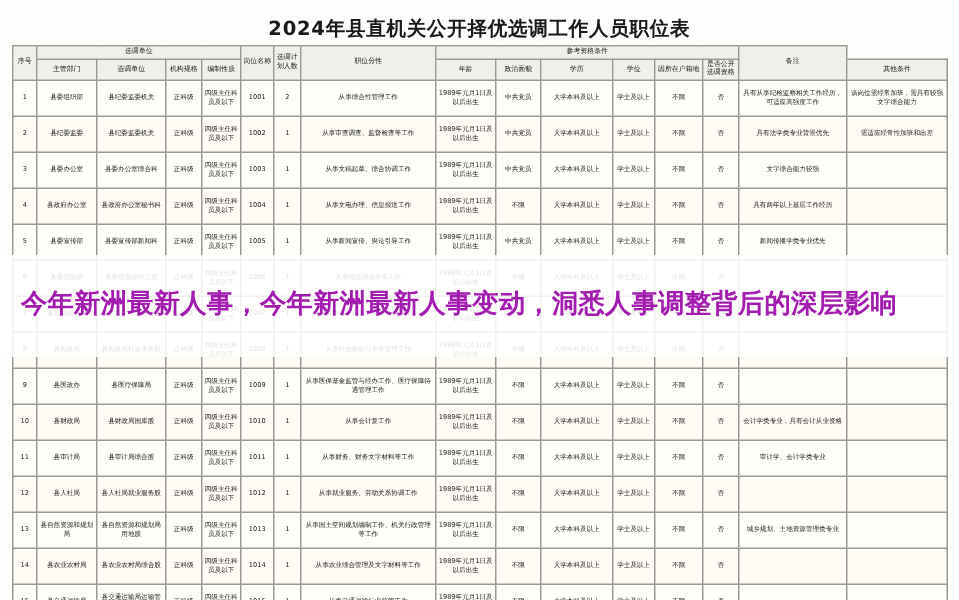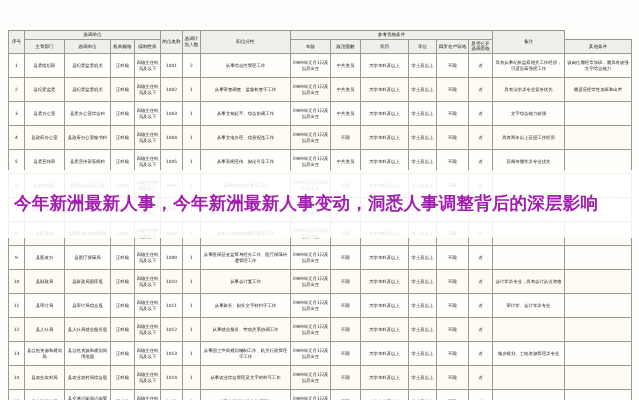--- a/index.html
+++ b/index.html
@@ -100,20 +100,21 @@
     letter-spacing: 0.2px;
     font-family: "DejaVu Sans", sans-serif;
     width: 100%;
   }
 </style>
 </head>
 <body>
 
 <div id="page">
 
+  <div class="doc-title">2024年县直机关公开择优选调工作人员职位表</div>
 
   <div class="table-wrap">
     <table class="sheet">
       <colgroup>
         <col style="width:16px">
         <col style="width:40px">
         <col style="width:46px">
         <col style="width:24px">
         <col style="width:26px">
         <col style="width:22px">

